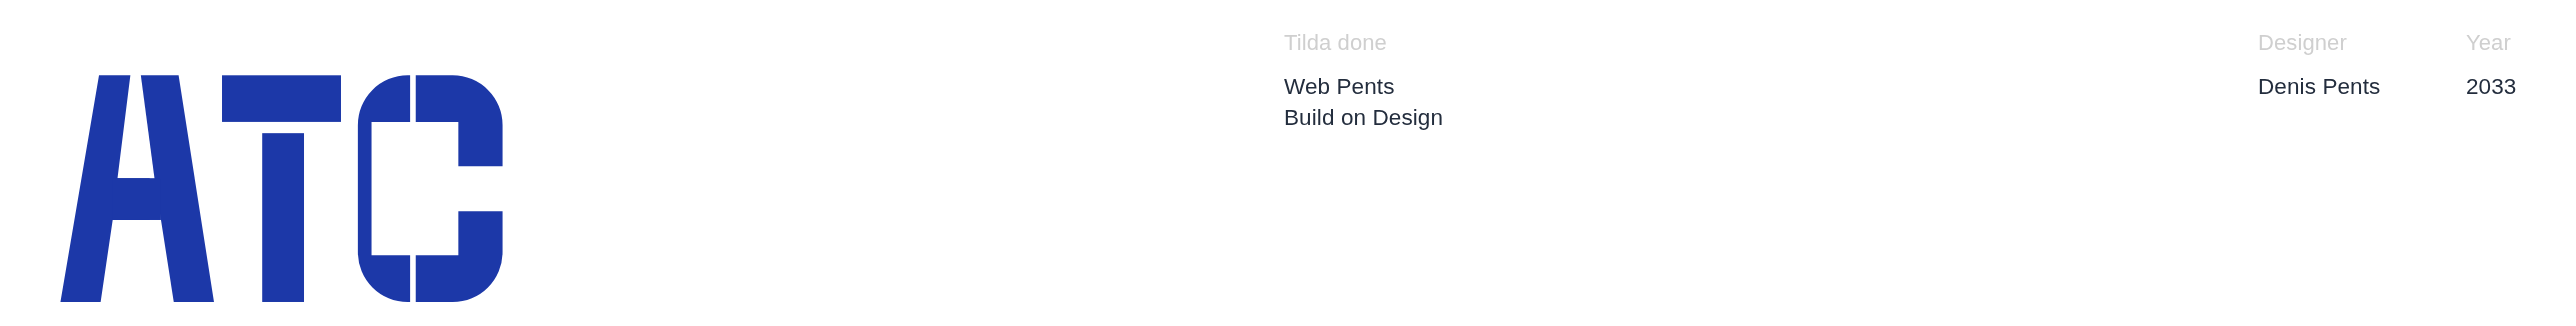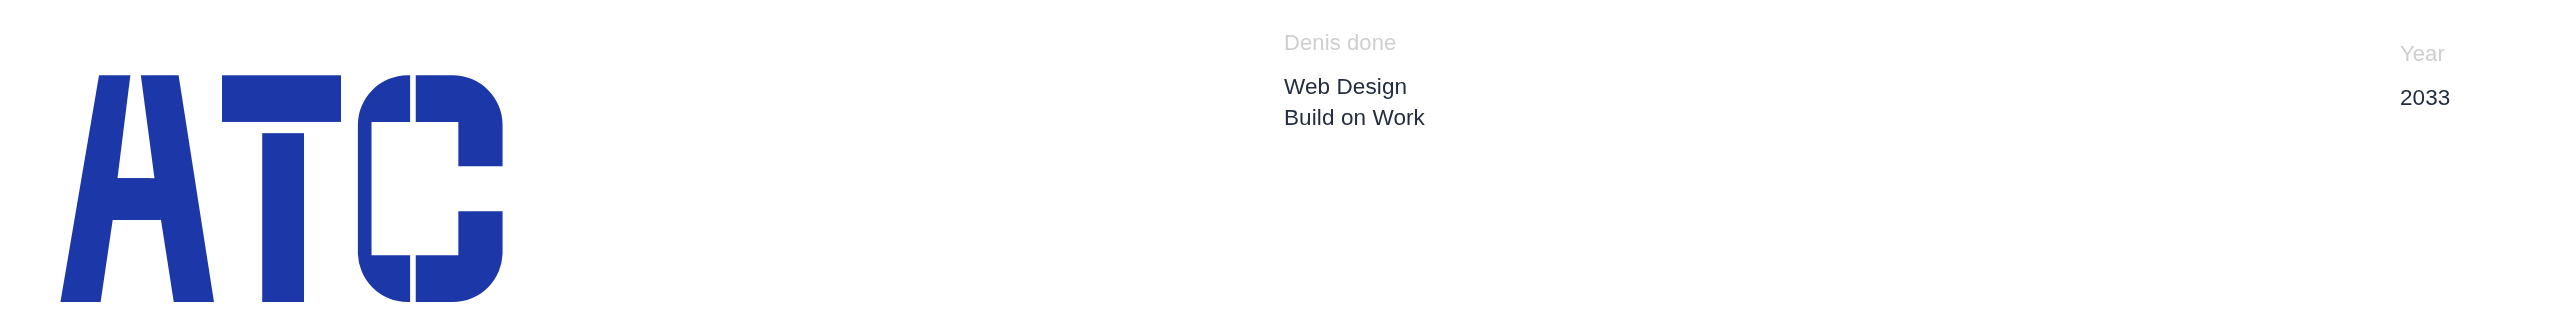--- a/index.html
+++ b/index.html
@@ -43,21 +43,21 @@
     width: 1232px;
     height: 129px;
   }
 
   .col {
     position: absolute;
     top: 0;
   }
   .col-work   { left: 0px;    width: 725px; }
   .col-design { left: 974px; width: 201px; }
-  .col-year   { left: 1116px; width: 105px; margin-top: 11px; }
+  .col-year   { left: 1182px; width: 105px; }
 
   .col-head {
     font-size: 22px;
     line-height: 27px;
     font-weight: 400;
     color: #cfcfcf;
     letter-spacing: 0.1px;
     white-space: nowrap;
     margin: 0 0 14.5px 0;
   }
@@ -111,27 +111,31 @@
                  L 500,133 L 447,133 Z"></path>
         <path d="M 447,299 L 500,299 L 500,244 L 555,244 L 555,295
                  A 62,62 0 0 1 493,357 L 447,357 Z"></path>
       </g>
     </svg>
   </div>
 
   <div class="credits">
 
     <div class="col col-work">
-      <div class="col-head">Denis done</div>
+      <div class="col-head">Tilda done</div>
       <ul class="col-body">
-        <li>Web Design</li>
-        <li>Build on Work</li>
+        <li>Web Pents</li>
+        <li>Build on Design</li>
       </ul>
     </div>
 
+    <div class="col col-design">
+      <div class="col-head">Designer</div>
+      <div class="value">Denis Pents</div>
+    </div>
 
     <div class="col col-year">
       <div class="col-head">Year</div>
       <div class="value">2033</div>
     </div>
 
   </div>
 </div>
 
 

